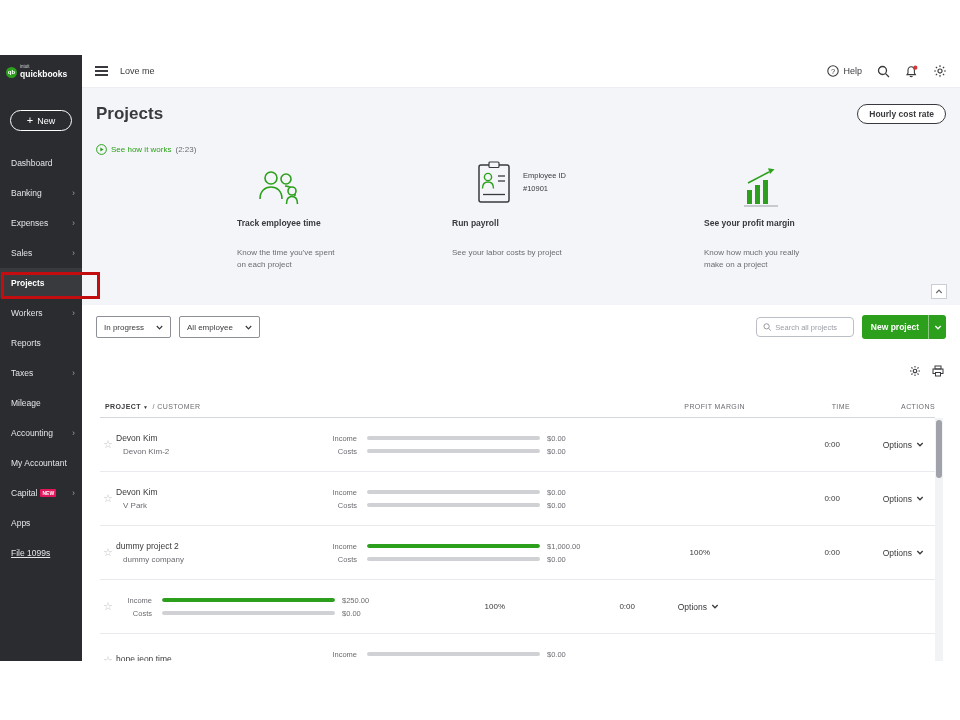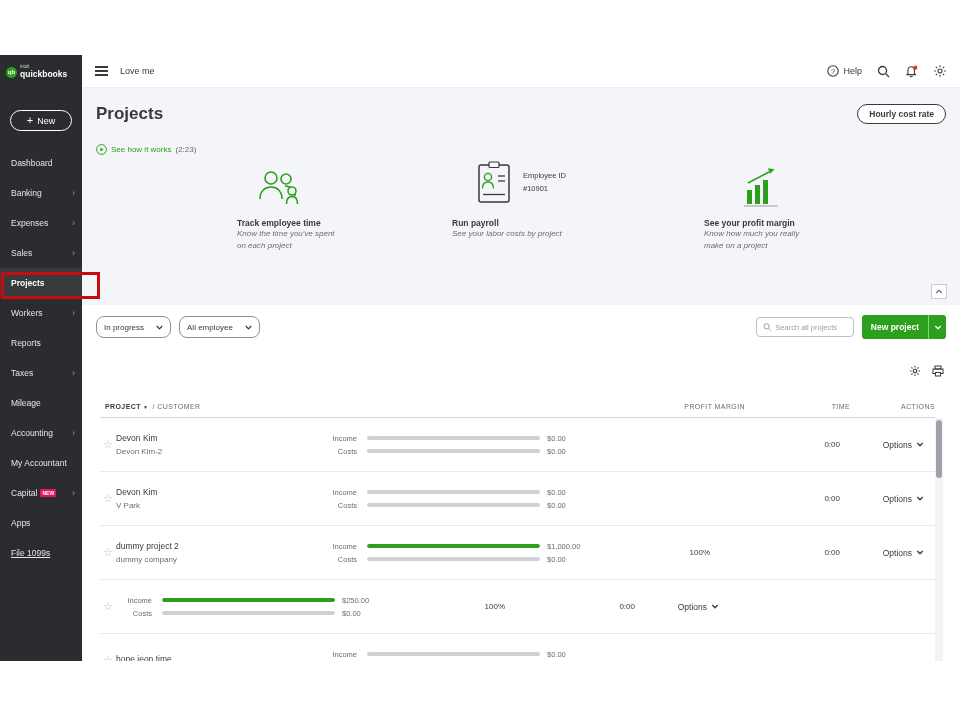--- a/index.html
+++ b/index.html
@@ -45,28 +45,28 @@
   .feature{position:absolute;top:16px;}
   .f1{left:155px;width:100px;}
   .f2{left:370px;width:122px;}
   .f3{left:622px;width:105px;}
   .f-icon-wrap{height:52px;display:flex;align-items:flex-end;}
   .f1 .f-icon-wrap{padding-left:18px;}
   .f2 .f-icon-wrap{padding-left:26px;gap:13px;align-items:center;}
   .f3 .f-icon-wrap{padding-left:38px;}
   .badge-lines{font-size:7.5px;color:#393a3d;line-height:1.8;}
   .f-title{font-size:8.5px;font-weight:bold;margin-top:10px;color:#393a3d;}
-  .f-desc{font-size:8px;color:#6b6c72;margin-top:0;line-height:1.55;font-style:italic;}
+  .f-desc{font-size:8px;color:#6b6c72;margin-top:19px;line-height:1.55;}
 
   .collapse-btn{position:absolute;left:931px;top:284px;width:16px;height:15px;border:1px solid #cbcdd2;background:#fff;display:flex;align-items:center;justify-content:center;cursor:pointer;z-index:5;}
 
   
   .content{background:#fff;flex:1;position:relative;overflow:hidden;}
   .filters{display:flex;align-items:center;padding:10px 14px 0;}
-  .select{display:inline-flex;align-items:center;justify-content:space-between;border:1px solid #8d9096;border-radius:8px;height:22px;padding:0 7px;font-size:8px;background:#fff;cursor:pointer;gap:12px;color:#393a3d;}
+  .select{display:inline-flex;align-items:center;justify-content:space-between;border:1px solid #8d9096;border-radius:2px;height:22px;padding:0 7px;font-size:8px;background:#fff;cursor:pointer;gap:12px;color:#393a3d;}
   .select + .select{margin-left:8px;}
   .filters-right{margin-left:auto;display:flex;align-items:center;gap:8px;}
   .search-box{display:flex;align-items:center;gap:4px;border:1px solid #babec5;border-radius:4px;height:20px;padding:0 6px;width:98px;background:#fff;}
   .search-box input{border:none;outline:none;font-size:7.5px;width:100%;font-family:inherit;color:#393a3d;background:transparent;}
   .search-box input::placeholder{color:#9a9ea5;}
   .new-project{display:flex;align-items:stretch;background:#2ca01c;border-radius:3px;height:24px;color:#fff;cursor:pointer;overflow:hidden;}
   .np-label{display:flex;align-items:center;padding:0 9px;font-size:8.5px;font-weight:bold;}
   .np-divider{width:1px;background:rgba(255,255,255,0.45);}
   .np-caret{display:flex;align-items:center;justify-content:center;width:17px;}
   .tools{display:flex;justify-content:flex-end;align-items:center;gap:11px;padding:26px 16px 0;}
@@ -76,21 +76,21 @@
   .h-project b{color:#393a3d;font-weight:bold;}
   .h-sort{font-size:5px;color:#393a3d;margin:0 2px;}
   .col-profit{width:123px;text-align:right;}
   .col-time{width:105px;text-align:right;}
   .col-actions{width:85px;text-align:right;}
 
   .row{display:flex;align-items:center;height:54px;border-bottom:1px solid #e8eaed;margin:0 25px 0 18px;}
   .star{width:15px;padding-left:3px;color:#c3c6cb;font-size:11px;cursor:pointer;}
   .name-block{width:205px;padding-left:1px;}
   .proj-name{font-size:8.5px;font-weight:normal;color:#393a3d;cursor:pointer;}
-  .cust-name{font-size:8px;color:#6b6c72;margin-top:4px;}
+  .cust-name{font-size:8px;color:#6b6c72;margin-top:4px;margin-left:7px;}
   .m-line{height:13px;display:flex;align-items:center;}
   .money-labels{width:37px;font-size:7.5px;color:#6b6c72;}
   .money-labels .m-line{justify-content:flex-end;}
   .money-bars{width:173px;margin-left:10px;}
   .bar-track{width:100%;height:4px;border-radius:2px;background:#cfd1d4;overflow:hidden;}
   .bar-fill{height:100%;border-radius:2px;background:#2ca01c;width:0;}
   .money-amounts{width:65px;margin-left:7px;font-size:7.5px;color:#6b6c72;}
   .profit-cell{width:123px;text-align:right;padding-right:25px;font-size:8px;color:#393a3d;}
   .time-cell{width:105px;text-align:right;font-size:8px;color:#393a3d;}
   .options-cell{width:85px;display:flex;justify-content:flex-end;align-items:center;gap:4px;font-size:8.5px;color:#393a3d;cursor:pointer;padding-right:1px;}

